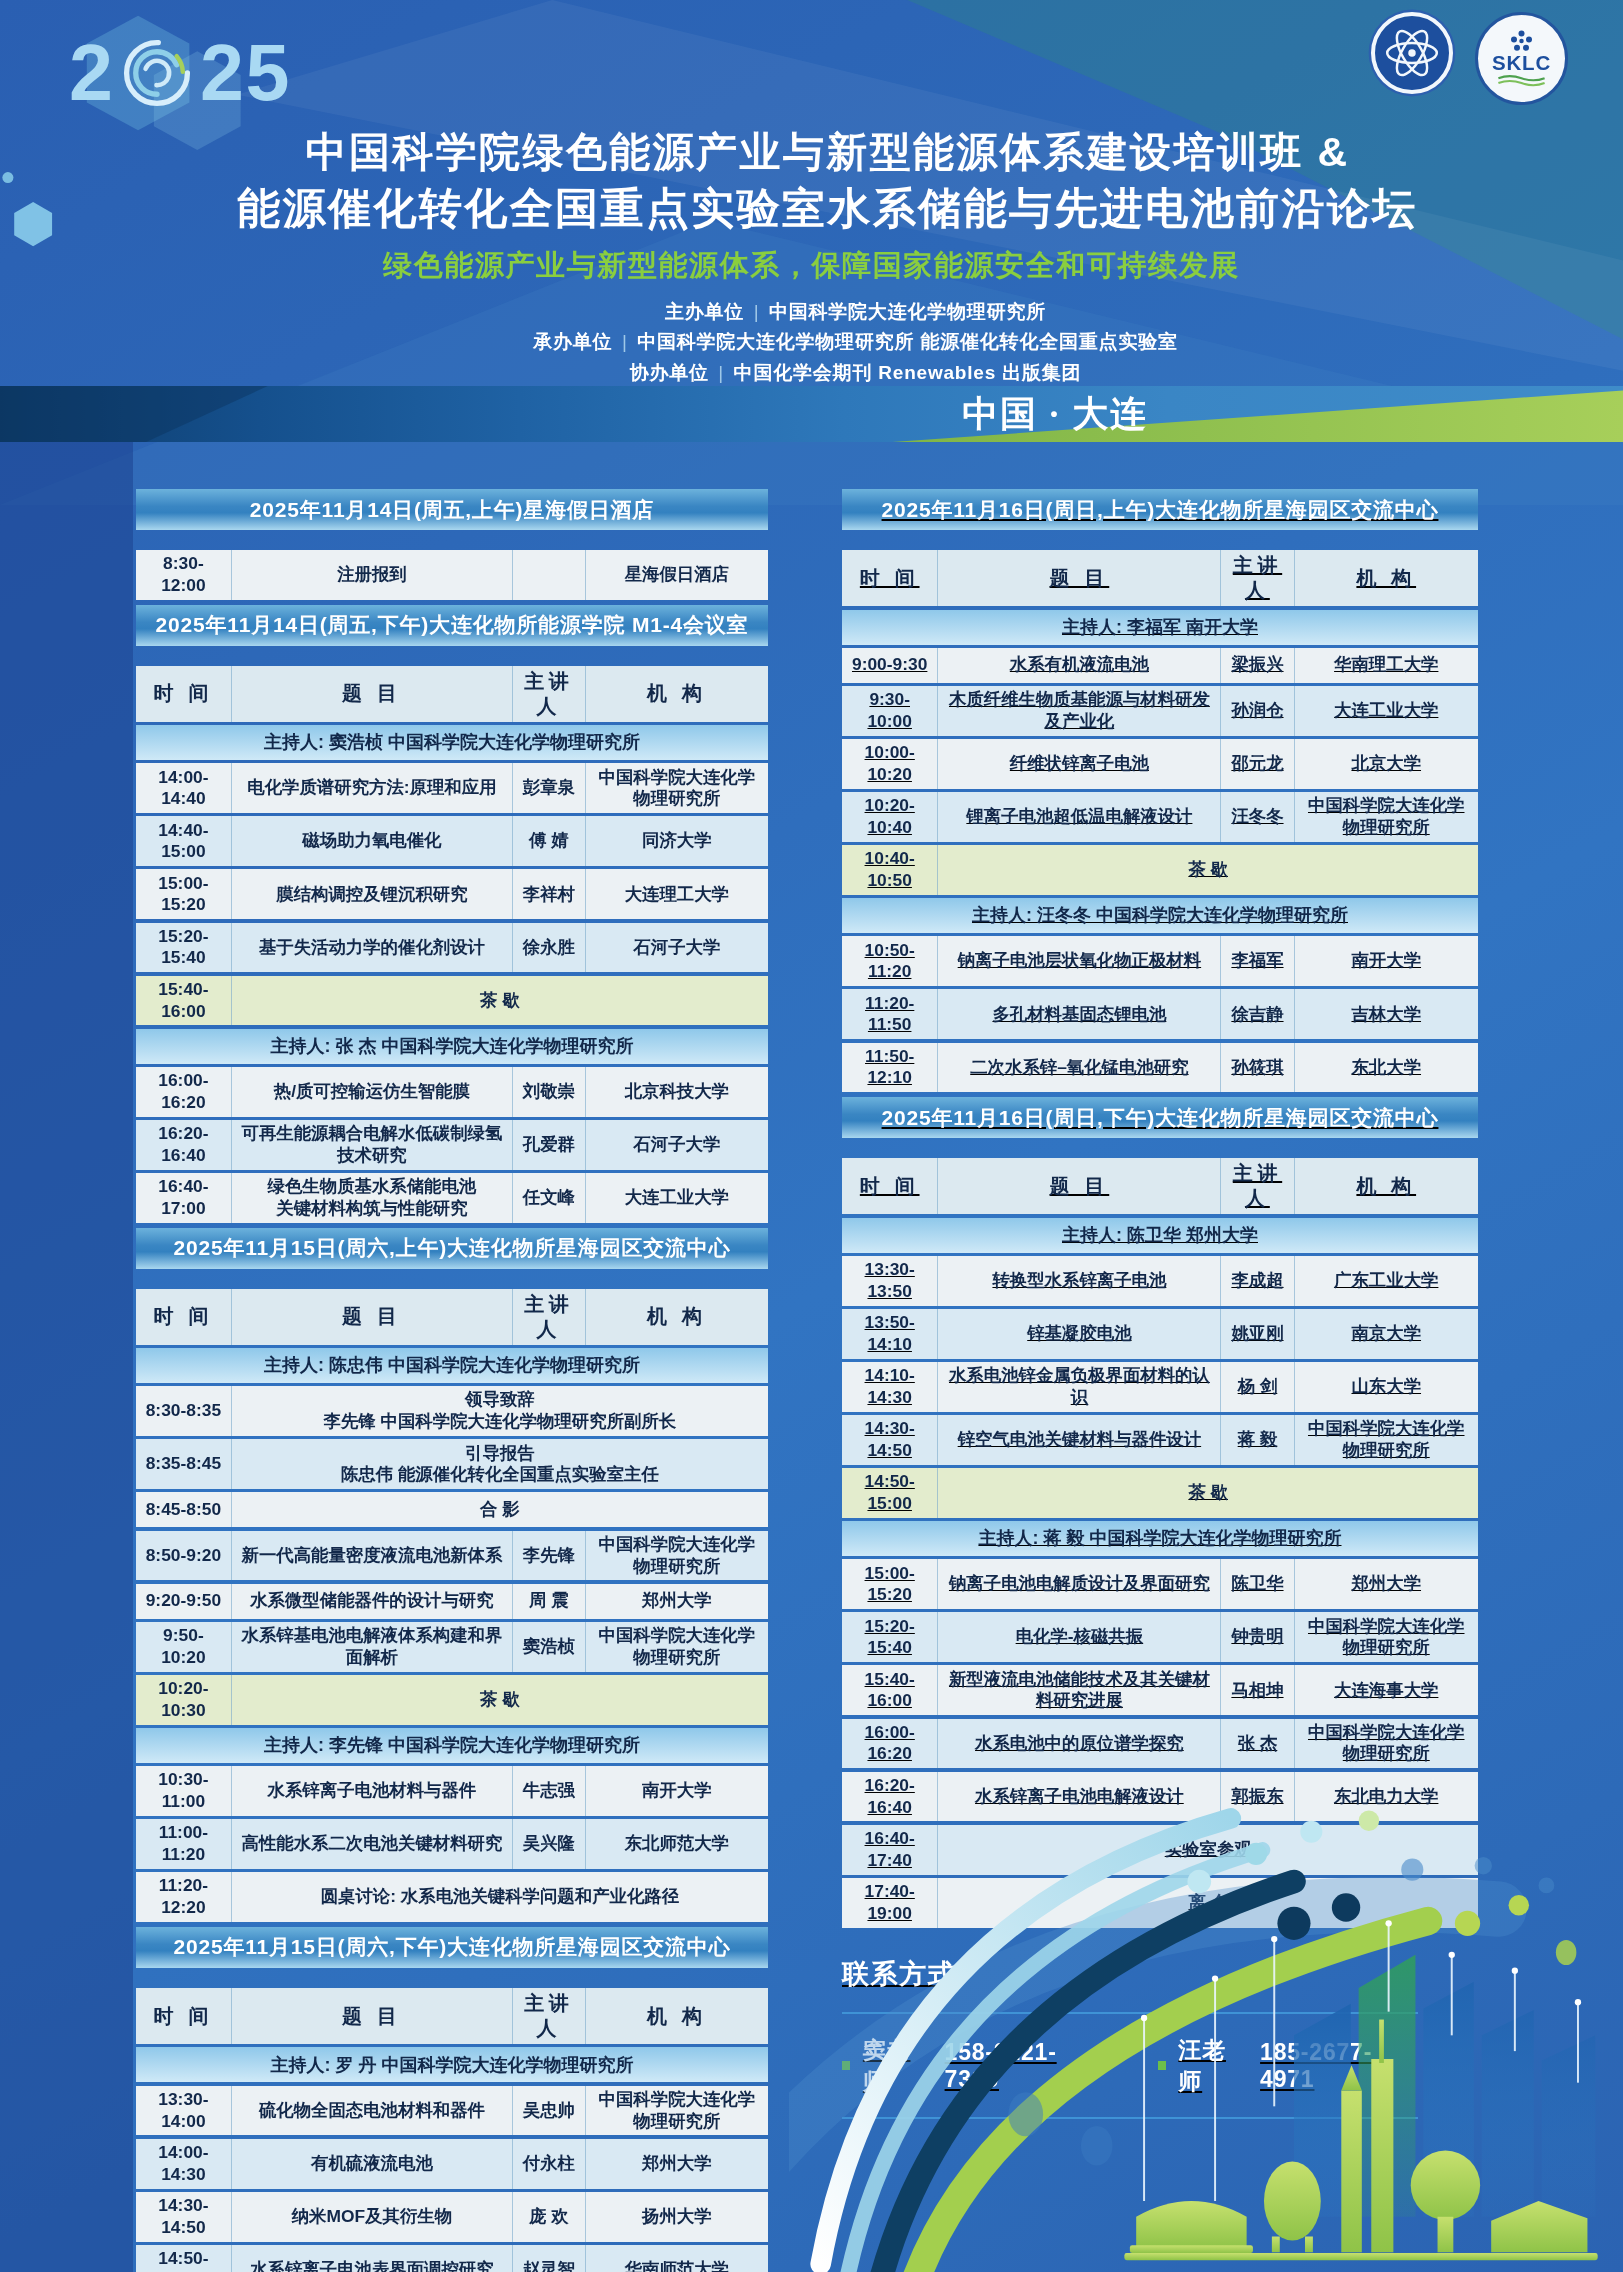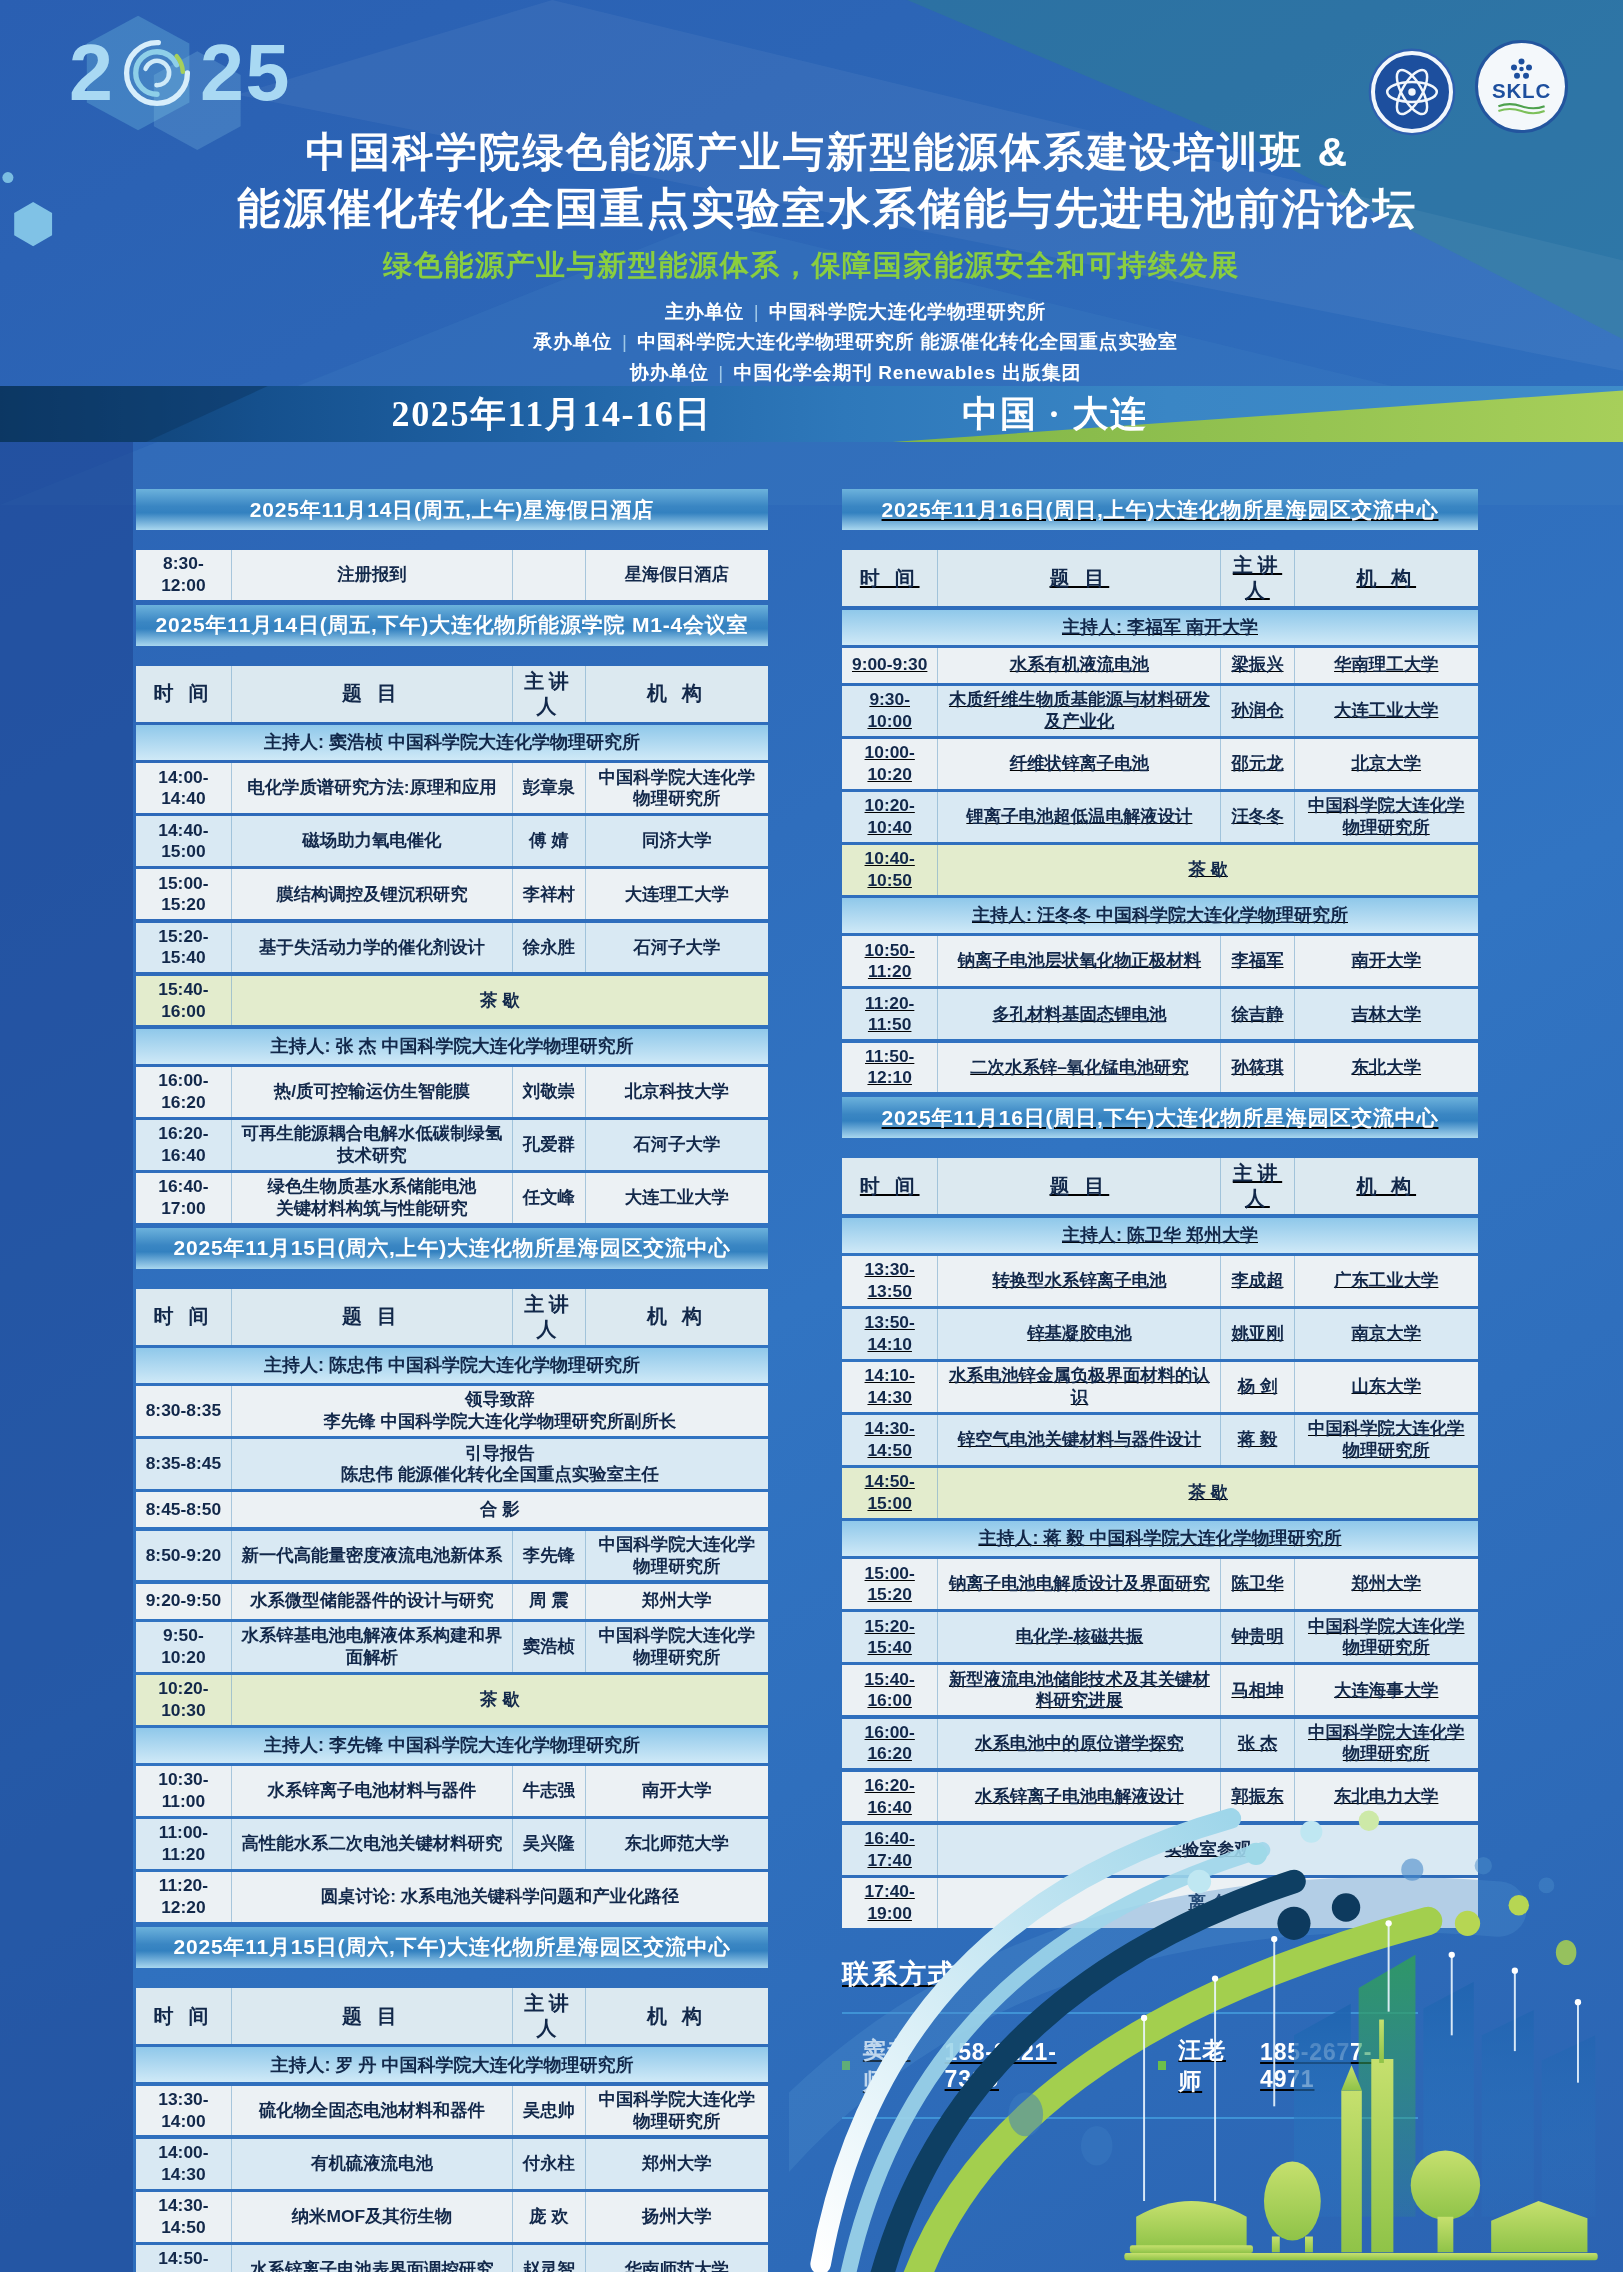--- a/index.html
+++ b/index.html
@@ -7,21 +7,21 @@
         font-family:"Liberation Sans","DejaVu Sans",sans-serif;
         background:linear-gradient(150deg,#2a5fb2 0%,#2d68b8 25%,#3174c2 55%,#2d6ab8 85%,#2b63b2 100%);}
   .deco{position:absolute;left:0;top:0;pointer-events:none;}
   .left-strip{position:absolute;left:0;top:440px;width:133px;height:1832px;
               background:rgba(26,62,140,.5);}
   
   .logo2025{position:absolute;left:69px;top:33px;display:flex;align-items:center;
             color:#a9d9f3;font-weight:700;font-size:79px;letter-spacing:1.6px;}
   .logo2025 .digit{line-height:1;}
   .logo2025 svg{margin:0 4.7px;}
-  .badges{position:absolute;right:55px;top:40px;display:flex;gap:22px;align-items:flex-end;}
+  .badges{position:absolute;right:55px;top:12px;display:flex;gap:22px;align-items:flex-start;}
   .badge{border-radius:50%;box-sizing:border-box;display:flex;align-items:center;justify-content:center;}
   .badge1{width:82px;height:82px;background:#1d4f9e;border:4px solid #f2f7fc;box-shadow:0 0 0 2.4px #2d5fae;}
   .badge2{width:93px;height:93px;background:#f4f8fb;border:3.2px solid #23559e;flex-direction:column;}
   .badge2 .sklc{color:#1d4f9e;font-weight:700;font-size:20.5px;letter-spacing:0.8px;line-height:1;}
   .title{position:absolute;left:16px;width:100%;text-align:center;color:#ffffff;font-weight:700;}
   .title-l1{top:125px;font-size:41px;letter-spacing:2.4px;}
   .title-l2{top:180px;font-size:43px;letter-spacing:2.4px;}
   .subtitle{position:absolute;left:0;top:246px;width:100%;text-align:center;
             color:#8ace3f;font-weight:700;font-size:29px;letter-spacing:1.6px;}
   .orgs{position:absolute;left:0;top:294px;width:100%;text-align:center;color:#fff;padding-left:44px;}
@@ -142,21 +142,20 @@
       <span>承办单位</span><span class="org-sep">|</span><span>中国科学院大连化学物理研究所  能源催化转化全国重点实验室</span>
     </div>
     <div class="org-line">
       <span>协办单位</span><span class="org-sep">|</span><span>中国化学会期刊 Renewables 出版集团</span>
     </div>
   </div>
 
   <div class="band">
     <div class="darkwedge"></div>
     <div class="greenwedge"></div>
-    <div class="band-date">2025年11月14-16日</div>
     <div class="band-loc">中国 · 大连</div>
   </div>
 
   <div class="cols">
     <div class="col left">
         <section class="sec">
           <div class="date-header">2025年11月14日(周五,上午)星海假日酒店</div>
           <div class="row grid4 s0">
             <div class="c t">8:30-12:00</div>
             <div class="c sep">注册报到</div>

